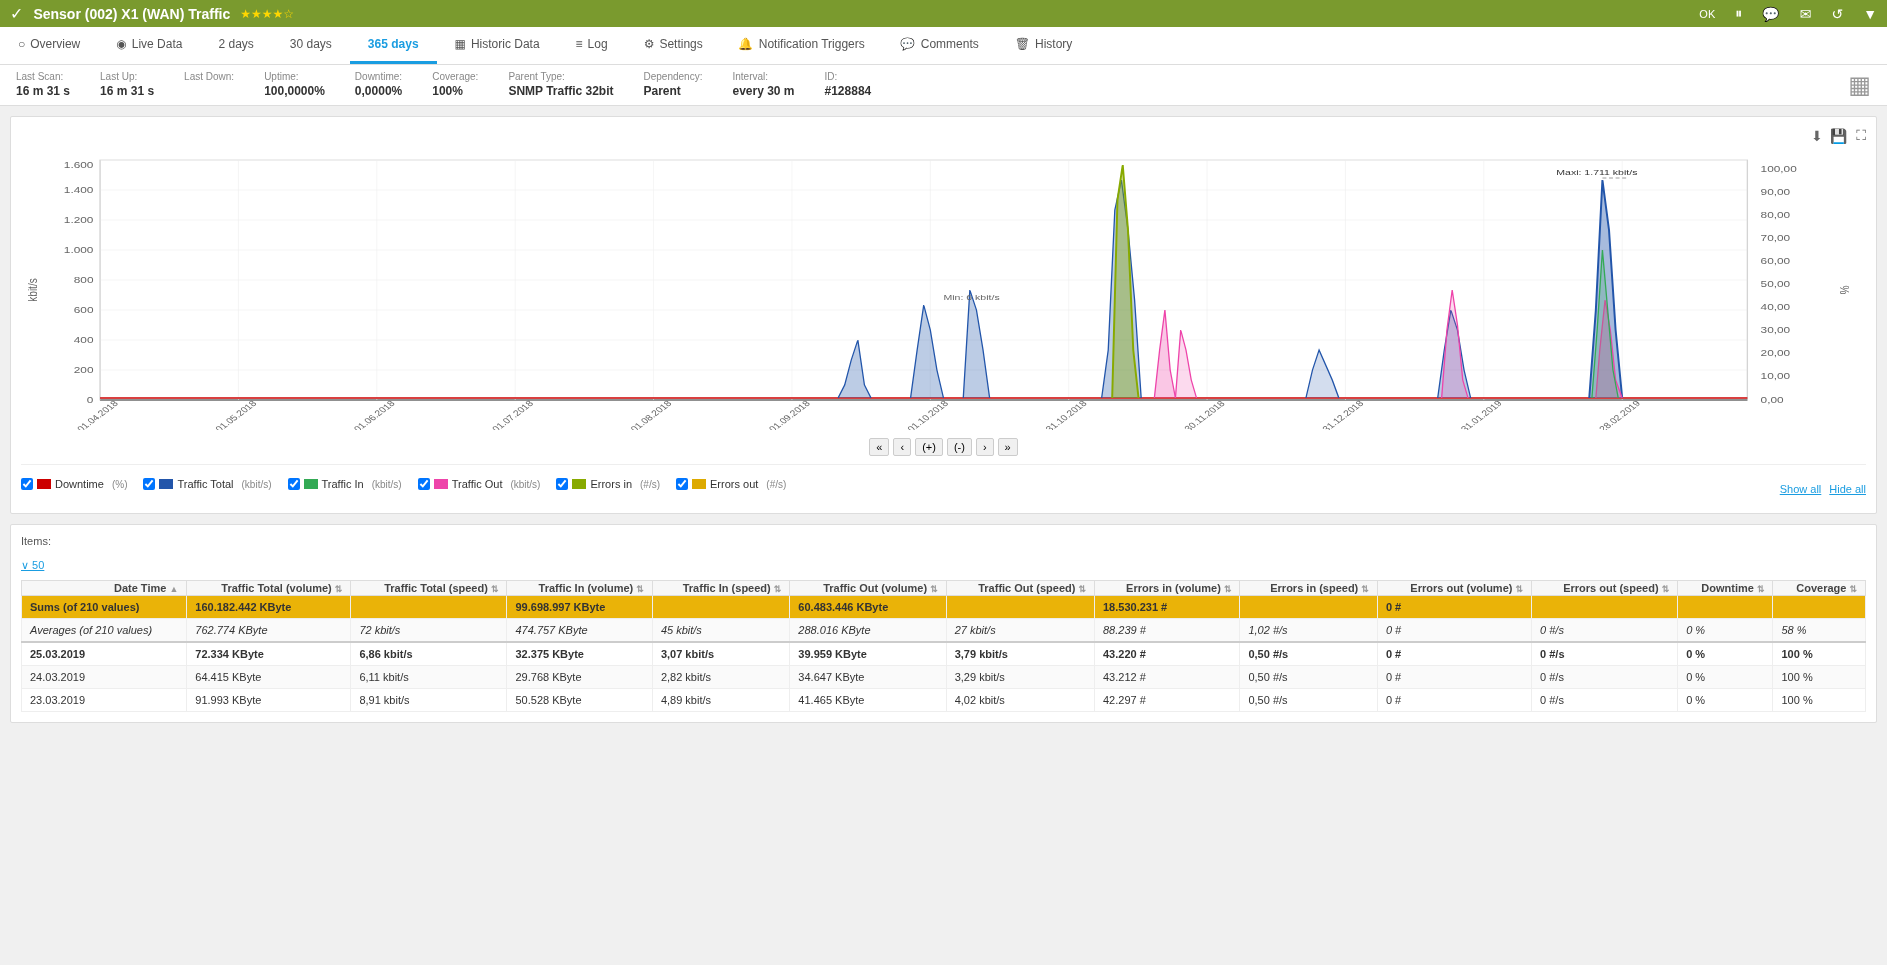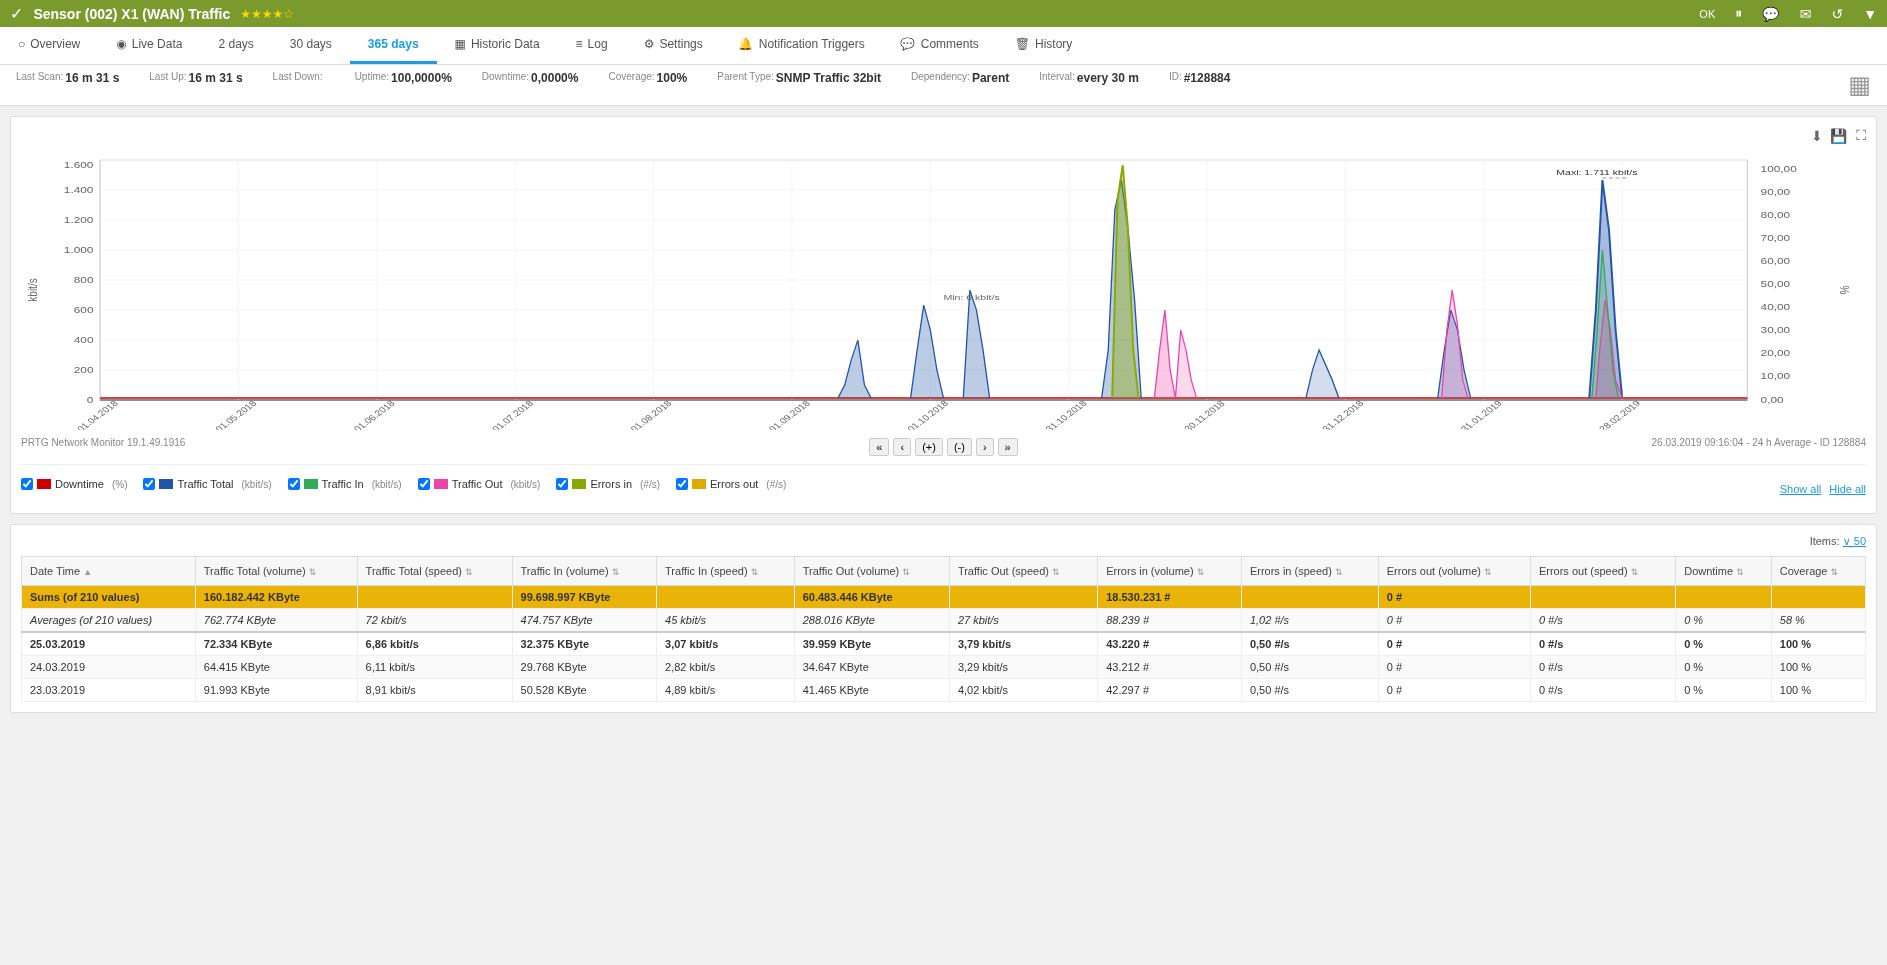--- a/index.html
+++ b/index.html
@@ -47,21 +47,21 @@
 
     
     .info-bar {
       background: #fff;
       border-bottom: 1px solid #ddd;
       padding: 6px 16px;
       display: flex;
       gap: 30px;
       flex-wrap: wrap;
     }
-    .info-item { display: flex; flex-direction: row; gap: 2px; }
+    .info-item { display: flex; flex-direction: column; gap: 2px; }
     .info-label { font-size: 10px; color: #888; }
     .info-value { font-size: 12px; color: #333; font-weight: bold; }
 
     
     .chart-container {
       background: #fff;
       margin: 10px;
       border: 1px solid #ddd;
       border-radius: 2px;
       padding: 10px;
@@ -137,32 +137,33 @@
       border: 1px solid #ddd;
       border-radius: 2px;
       padding: 10px;
     }
     .table-header-bar {
       display: flex;
       justify-content: flex-end;
       margin-bottom: 8px;
       font-size: 11px;
       color: #555;
+      flex-direction: column;
     }
     table {
       width: 100%;
       border-collapse: collapse;
       font-size: 11px;
     }
     th {
       background: #f7f7f7;
       border: 1px solid #ddd;
-      padding: 8px 8px;
-      text-align: left;
-      font-weight: normal;
+      padding: 1px 8px;
+      text-align: right;
+      font-weight: bold;
       white-space: nowrap;
       cursor: pointer;
       color: #444;
     }
     th .sort-icon { font-size: 9px; color: #999; }
     td {
       border: 1px solid #eee;
       padding: 5px 8px;
       white-space: nowrap;
       color: #333;
@@ -379,24 +380,20 @@
       <polyline points="1195,248 1198,200 1202,150 1206,180 1210,230 1215,248" fill="rgba(238,68,170,0.3)" stroke="#ee44aa" stroke-width="1"></polyline>
 
       <polyline points="1192,248 1196,180 1200,100 1204,160 1208,220 1212,248" fill="rgba(51,170,85,0.2)" stroke="#33aa55" stroke-width="1"></polyline>
 
       <line x1="700" y1="155" x2="700" y2="155" stroke="none"></line>
       <text x="700" y="150" font-size="8" fill="#666">Min: 6 kbit/s</text>
       <line x1="1200" y1="28" x2="1220" y2="28" stroke="#555" stroke-width="0.5" stroke-dasharray="3,2"></line>
       <text x="1165" y="25" font-size="8" fill="#333">Maxi: 1.711 kbit/s</text>
     </svg>
     
-    <div style="display:flex;justify-content:space-between;font-size:10px;color:#888;margin-top:4px;">
-      <span>PRTG Network Monitor 19.1.49.1916</span>
-      <span>26.03.2019 09:16:04 - 24 h Average - ID 128884</span>
-    </div>
   </div>
 
   <div class="chart-nav">
     <button>«</button>
     <button>‹</button>
     <button>(+)</button>
     <button>(-)</button>
     <button>›</button>
     <button>»</button>
   </div>

